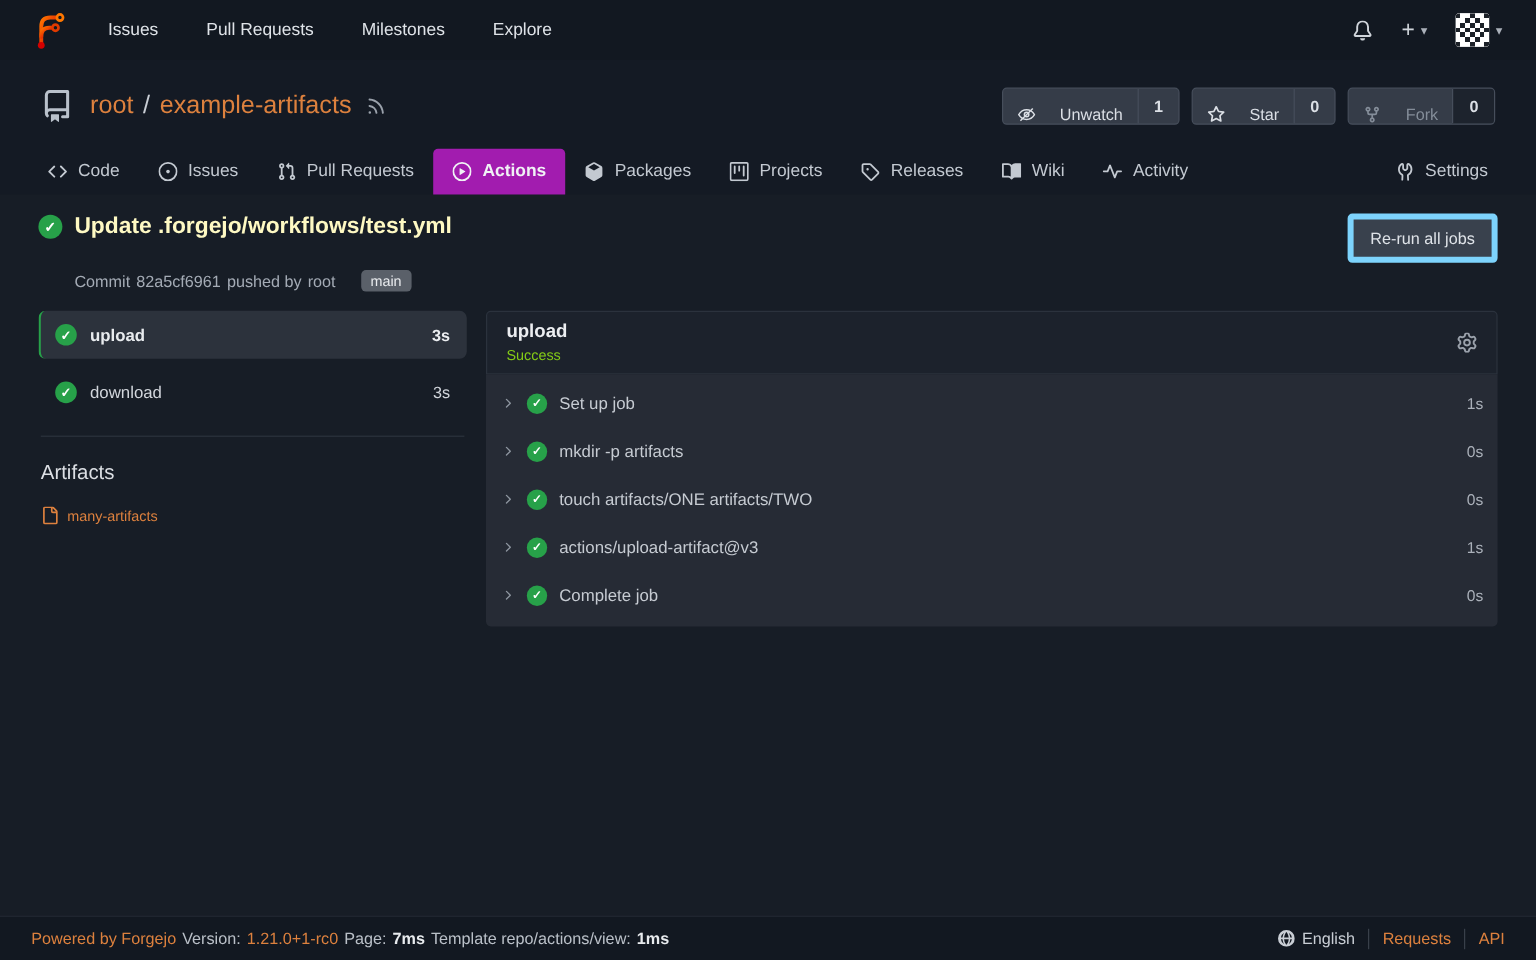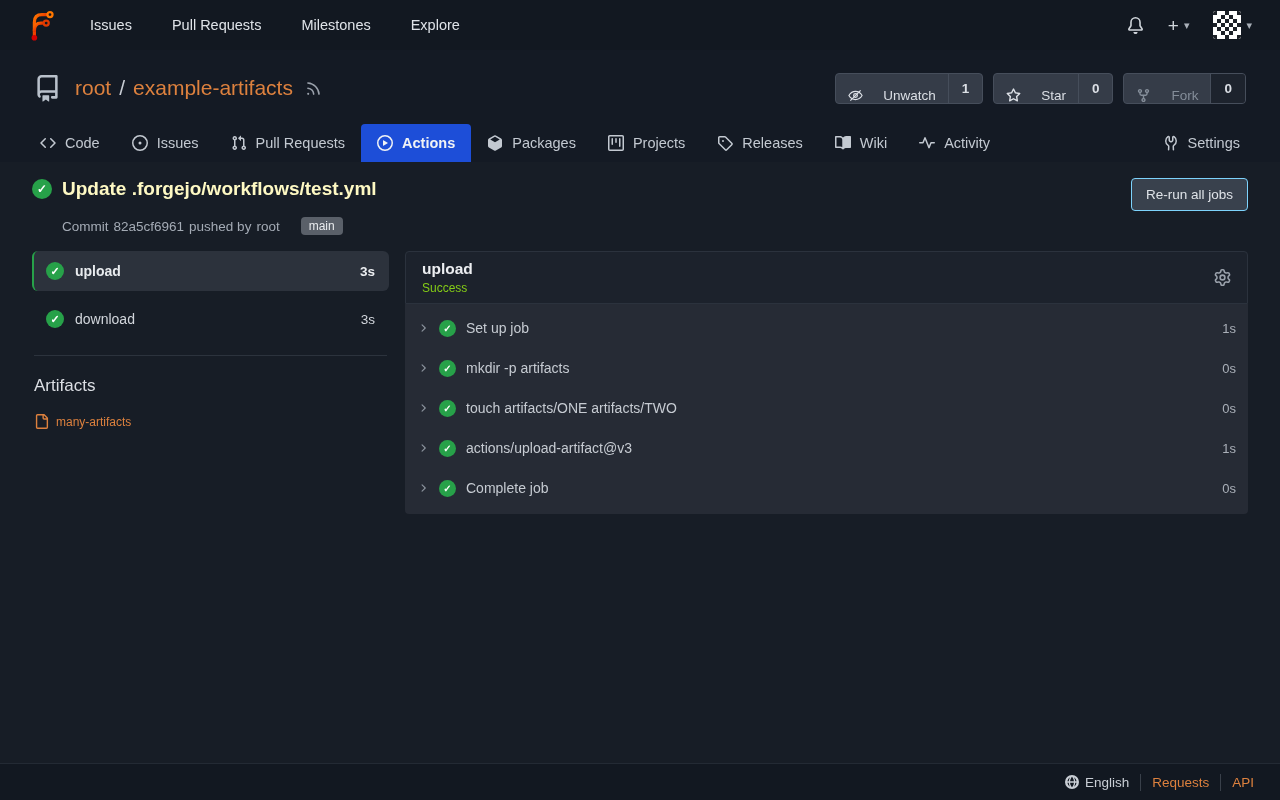--- a/index.html
+++ b/index.html
@@ -32,34 +32,34 @@
   .repo-btns { margin-left:auto; display:flex; gap:10px; }
   .btn-group { display:flex; align-items:stretch; height:31px; background:#353c48; border:1px solid #464e5b; border-radius:4px; overflow:hidden; font-size:13.5px; color:#dbdfe5; cursor:pointer; }
   .btn-main { display:flex; align-items:flex-end; gap:20px; padding:0 12px; }
   .btn-count { display:flex; align-items:center; padding:0 13px; border-left:1px solid #464e5b; font-weight:700; }
   .btn-group.disabled .btn-main { color:#848d99; }
   .btn-group.disabled .btn-count { background:#1d232d; }
 
   
   .tabs { display:flex; align-items:flex-end; padding:0 24px; margin-top:10px; height:42px; }
   .tab { display:flex; align-items:center; gap:9px; padding:11px 16px; color:#c3c9d1; font-size:14.5px; cursor:pointer; white-space:nowrap; }
-  .tab.active { background:#1d4ed8; border-radius:4px 4px 0 0; color:#f0f2f5; font-weight:700; }
+  .tab.active { background:#a21caf; border-radius:4px 4px 0 0; color:#f0f2f5; font-weight:700; }
   .tab-settings { margin-left:auto; }
 
   
   .content { flex:1; padding:16px 32px 0 32px; }
   .run-head { display:flex; align-items:flex-start; }
   .run-title { display:flex; align-items:center; gap:10px; }
   .run-title h1 { font-size:19px; color:#fef9c3; font-weight:700; }
   .check { border-radius:50%; background:#27a149; display:inline-flex; align-items:center; justify-content:center; color:#fff; font-weight:700; flex-shrink:0; }
   .check::after { content:"✓"; }
   .check.lg { width:20px; height:20px; font-size:12px; }
   .check.md { width:18px; height:18px; font-size:11px; }
   .check.sm { width:17px; height:17px; font-size:10px; }
-  .rerun-btn { margin-left:auto; background:#39414d; border:1px solid #7dd3fc; border-radius:4px; color:#dfe3e8; font-size:13.5px; font-family:inherit; padding:8px 14px; cursor:pointer; }
+  .rerun-btn { margin-left:auto; background:#39414d; border:5px solid #7dd3fc; border-radius:4px; color:#dfe3e8; font-size:13.5px; font-family:inherit; padding:8px 14px; cursor:pointer; }
   .run-sub { margin:6px 0 0 30px; color:#a4abb5; font-size:13.5px; display:flex; align-items:center; gap:5px; }
   .branch-badge { background:#5a6069; color:#e9ebee; font-size:12px; border-radius:4px; padding:2px 8px; margin-left:16px; }
 
   
   .columns { display:flex; gap:16px; margin-top:16px; align-items:flex-start; }
   .job-sidebar { width:357px; flex-shrink:0; }
   .job-item { display:flex; align-items:center; gap:11px; padding:11px 14px; border-radius:6px; font-size:14px; color:#d2d6dc; cursor:pointer; margin-bottom:8px; }
   .job-item.selected { background:#2c323c; font-weight:700; color:#e8ebee; border-left:2px solid #27a149; padding-left:12px; }
   .job-duration { margin-left:auto; font-size:13.5px; }
   .job-item.selected .job-duration { font-weight:700; color:#eceef1; }
@@ -402,20 +402,29 @@
           <span class="check sm"></span>
           <span>Complete job</span>
           <span class="step-duration">0s</span>
         </div>
       </div>
     </div>
   </div>
 </div>
 
 <div class="footer">
+  <div class="footer-left">
+    <a class="orange">Powered by Forgejo</a>
+    <span>Version:</span>
+    <a class="orange">1.21.0+1-rc0</a>
+    <span>Page:</span>
+    <span class="strong">7ms</span>
+    <span>Template repo/actions/view:</span>
+    <span class="strong">1ms</span>
+  </div>
   <div class="footer-right">
     <span class="footer-lang">
       <span>
           <svg width="14" height="14" viewBox="0 0 16 16" fill="currentColor">
             <path d="M8 0a8 8 0 1 1 0 16A8 8 0 0 1 8 0ZM5.78 8.75a9.64 9.64 0 0 0 1.363 4.177c.255.426.542.832.857 1.215.245-.296.551-.705.857-1.215A9.64 9.64 0 0 0 10.22 8.75Zm4.44-1.5a9.64 9.64 0 0 0-1.363-4.177c-.307-.51-.612-.919-.857-1.215a9.927 9.927 0 0 0-.857 1.215A9.64 9.64 0 0 0 5.78 7.25Zm1.504 1.5a11.134 11.134 0 0 1-1.49 4.714 6.508 6.508 0 0 0 3.022-4.714Zm1.532-1.5a6.508 6.508 0 0 0-3.022-4.714 11.134 11.134 0 0 1 1.49 4.714ZM4.276 8.75H2.743a6.508 6.508 0 0 0 3.022 4.714 11.134 11.134 0 0 1-1.489-4.714Zm1.489-6.214A6.508 6.508 0 0 0 2.743 7.25h1.533a11.134 11.134 0 0 1 1.489-4.714Z"></path>
           </svg>
         </span>
       <span>English</span>
     </span>
     <span class="v-div"></span>

